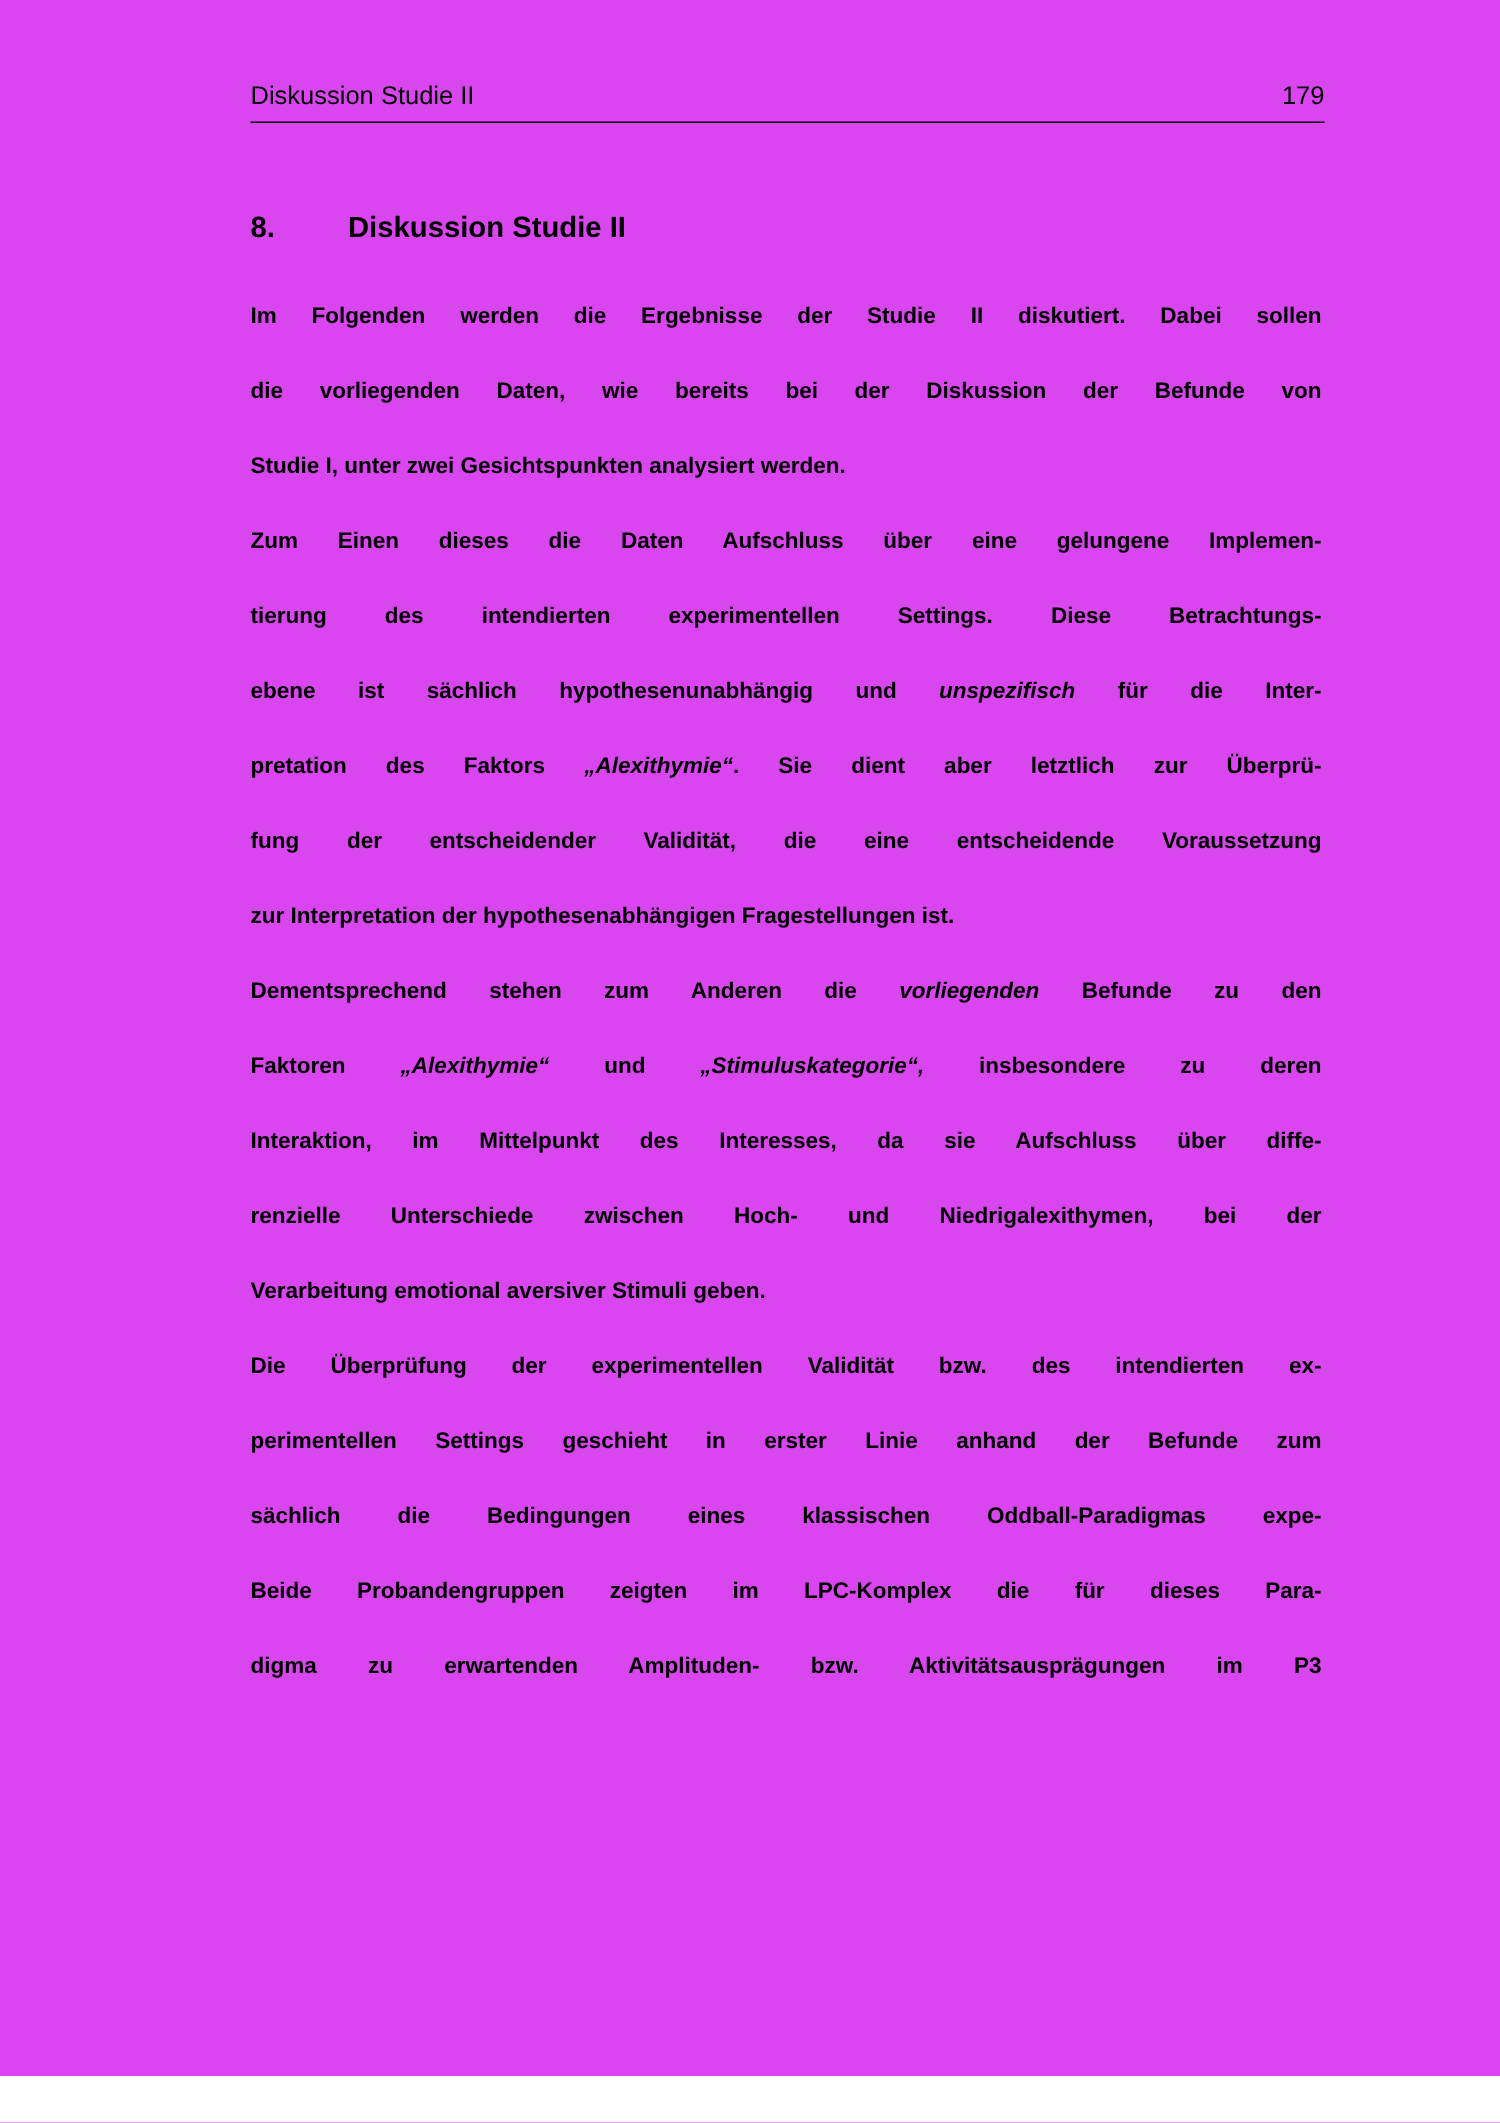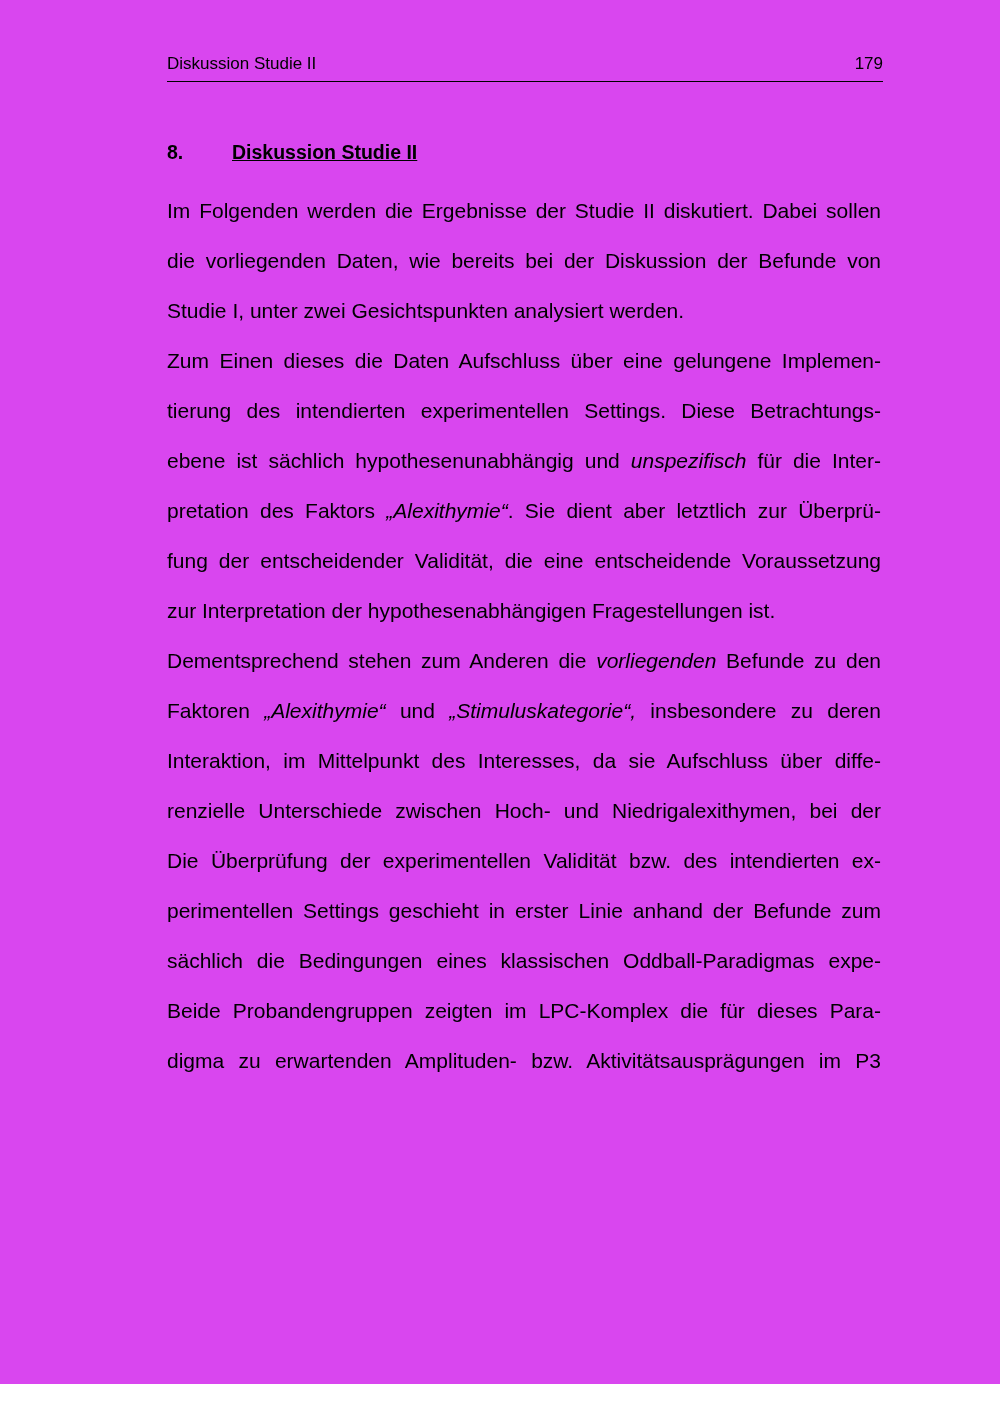--- a/index.html
+++ b/index.html
@@ -29,33 +29,33 @@
     border-bottom: 1.6px solid #000;
     padding-bottom: 7px;
   }
   .heading {
     position: absolute;
     left: 167px;
     width: 716px;
     top: 141px;
     font-size: 19.5px;
     font-weight: bold;
-    text-decoration: underline;
   }
   .heading .hnum {
     display: inline-block;
     width: 65px;
   }
   .body-text {
     position: absolute;
     left: 167px;
     width: 714px;
     top: 186px;
-    font-size: 21px;
+    font-size: 15px;
     line-height: 50px;
+    font-weight: bold;
   }
   .line {
     text-align: justify;
     text-align-last: justify;
     white-space: normal;
   }
   .line.end {
     text-align-last: left;
   }
   .line i {
@@ -84,20 +84,21 @@
       <div class="line"><span>Zum Einen dieses die Daten Aufschluss über eine gelungene Implemen-</span></div>
       <div class="line"><span>tierung des intendierten experimentellen Settings. Diese Betrachtungs-</span></div>
       <div class="line"><span>ebene ist sächlich hypothesenunabhängig und </span><i>unspezifisch</i><span> für die Inter-</span></div>
       <div class="line"><span>pretation des Faktors </span><i>„Alexithymie“</i><span>. Sie dient aber letztlich zur Überprü-</span></div>
       <div class="line"><span>fung der entscheidender Validität, die eine entscheidende Voraussetzung</span></div>
       <div class="line end"><span>zur Interpretation der hypothesenabhängigen Fragestellungen ist.</span></div>
       <div class="line"><span>Dementsprechend stehen zum Anderen die </span><i>vorliegenden</i><span> Befunde zu den</span></div>
       <div class="line"><span>Faktoren </span><i>„Alexithymie“</i><span> und </span><i>„Stimuluskategorie“,</i><span> insbesondere zu deren</span></div>
       <div class="line"><span>Interaktion, im Mittelpunkt des Interesses, da sie Aufschluss über diffe-</span></div>
       <div class="line"><span>renzielle Unterschiede zwischen Hoch- und Niedrigalexithymen, bei der</span></div>
+      <div class="line end"><span>Verarbeitung emotional aversiver Stimuli geben.</span></div>
       <div class="line"><span>Die Überprüfung der experimentellen Validität bzw. des intendierten ex-</span></div>
       <div class="line"><span>perimentellen Settings geschieht in erster Linie anhand der Befunde zum</span></div>
       <div class="line"><span>sächlich die Bedingungen eines klassischen Oddball-Paradigmas expe-</span></div>
       <div class="line"><span>Beide Probandengruppen zeigten im LPC-Komplex die für dieses Para-</span></div>
       <div class="line"><span>digma zu erwartenden Amplituden- bzw. Aktivitätsausprägungen im P3</span></div>
     </div>
 
 </div>
 
 </body></html>

